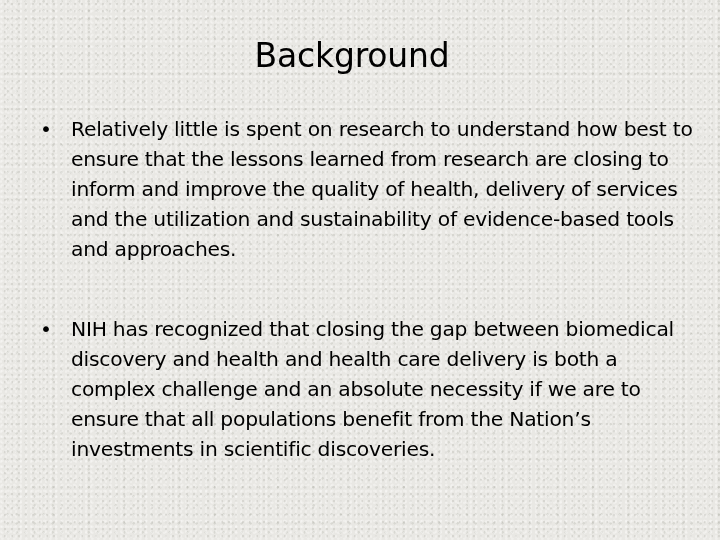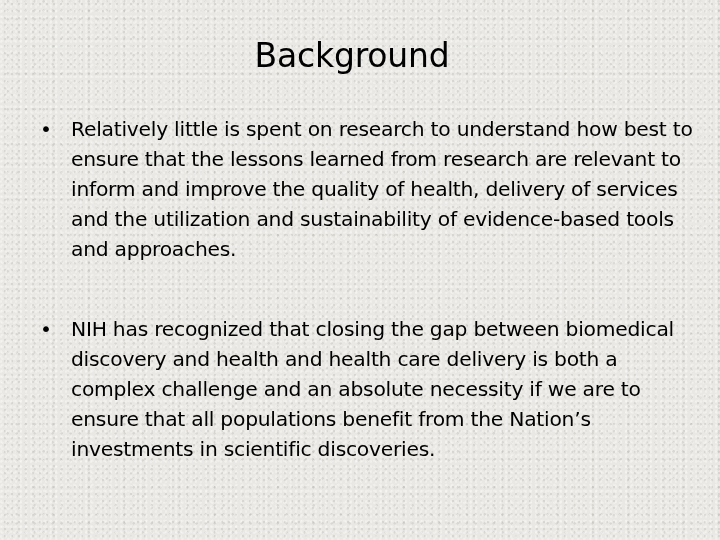--- a/index.html
+++ b/index.html
@@ -27,20 +27,20 @@
   .bullet-dot { position: absolute; left: 0; top: 0; }
 </style>
 </head>
 <body>
 
 <div class="slide">
   <div class="title">Background</div>
   <ul class="bullets">
     <li class="bullet">
       <span class="bullet-dot">•</span>
-      <span>Relatively little is spent on research to understand how best to ensure that the lessons learned from research are relevant to inform and improve the quality of health, delivery of services and the utilization and sustainability of evidence-based tools and approaches.</span>
+      <span>Relatively little is spent on research to understand how best to ensure that the lessons learned from research are closing to inform and improve the quality of health, delivery of services and the utilization and sustainability of evidence-based tools and approaches.</span>
     </li>
     <li class="bullet">
       <span class="bullet-dot">•</span>
       <span>NIH has recognized that closing the gap between biomedical discovery and health and health care delivery is both a complex challenge and an absolute necessity if we are to ensure that all populations benefit from the Nation’s investments in scientific discoveries.</span>
     </li>
   </ul>
 </div>
 
 </body></html>

